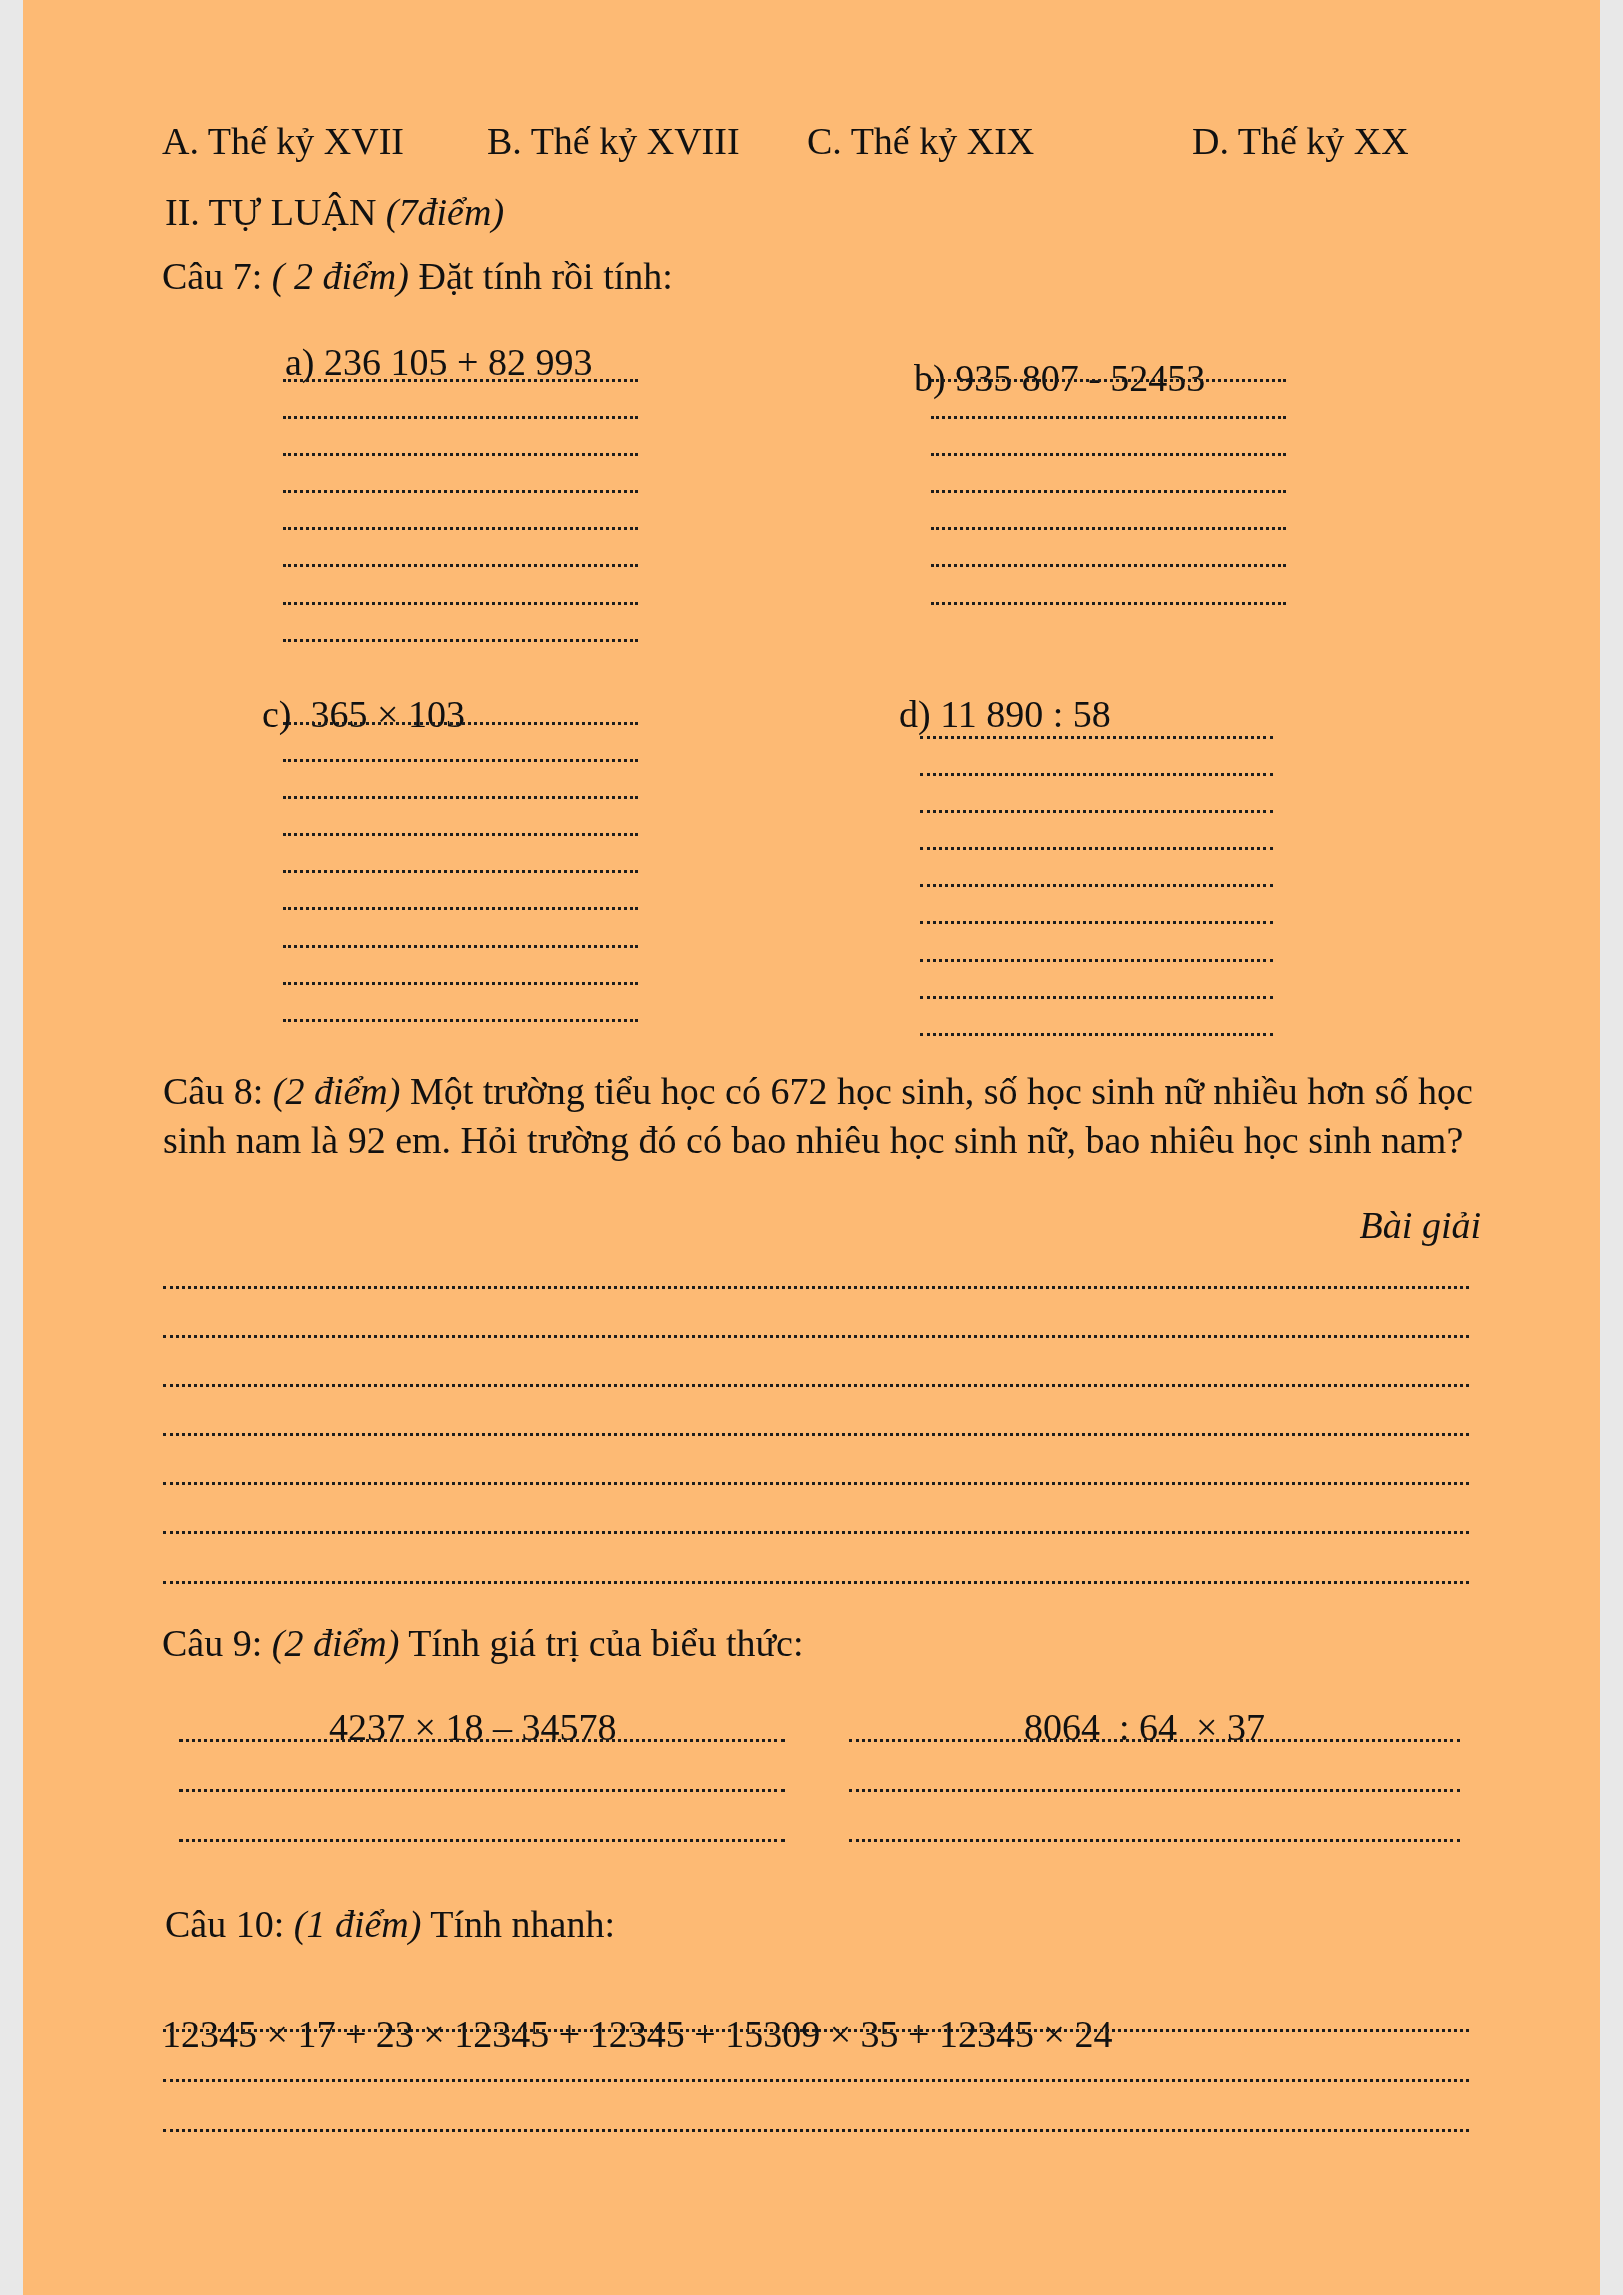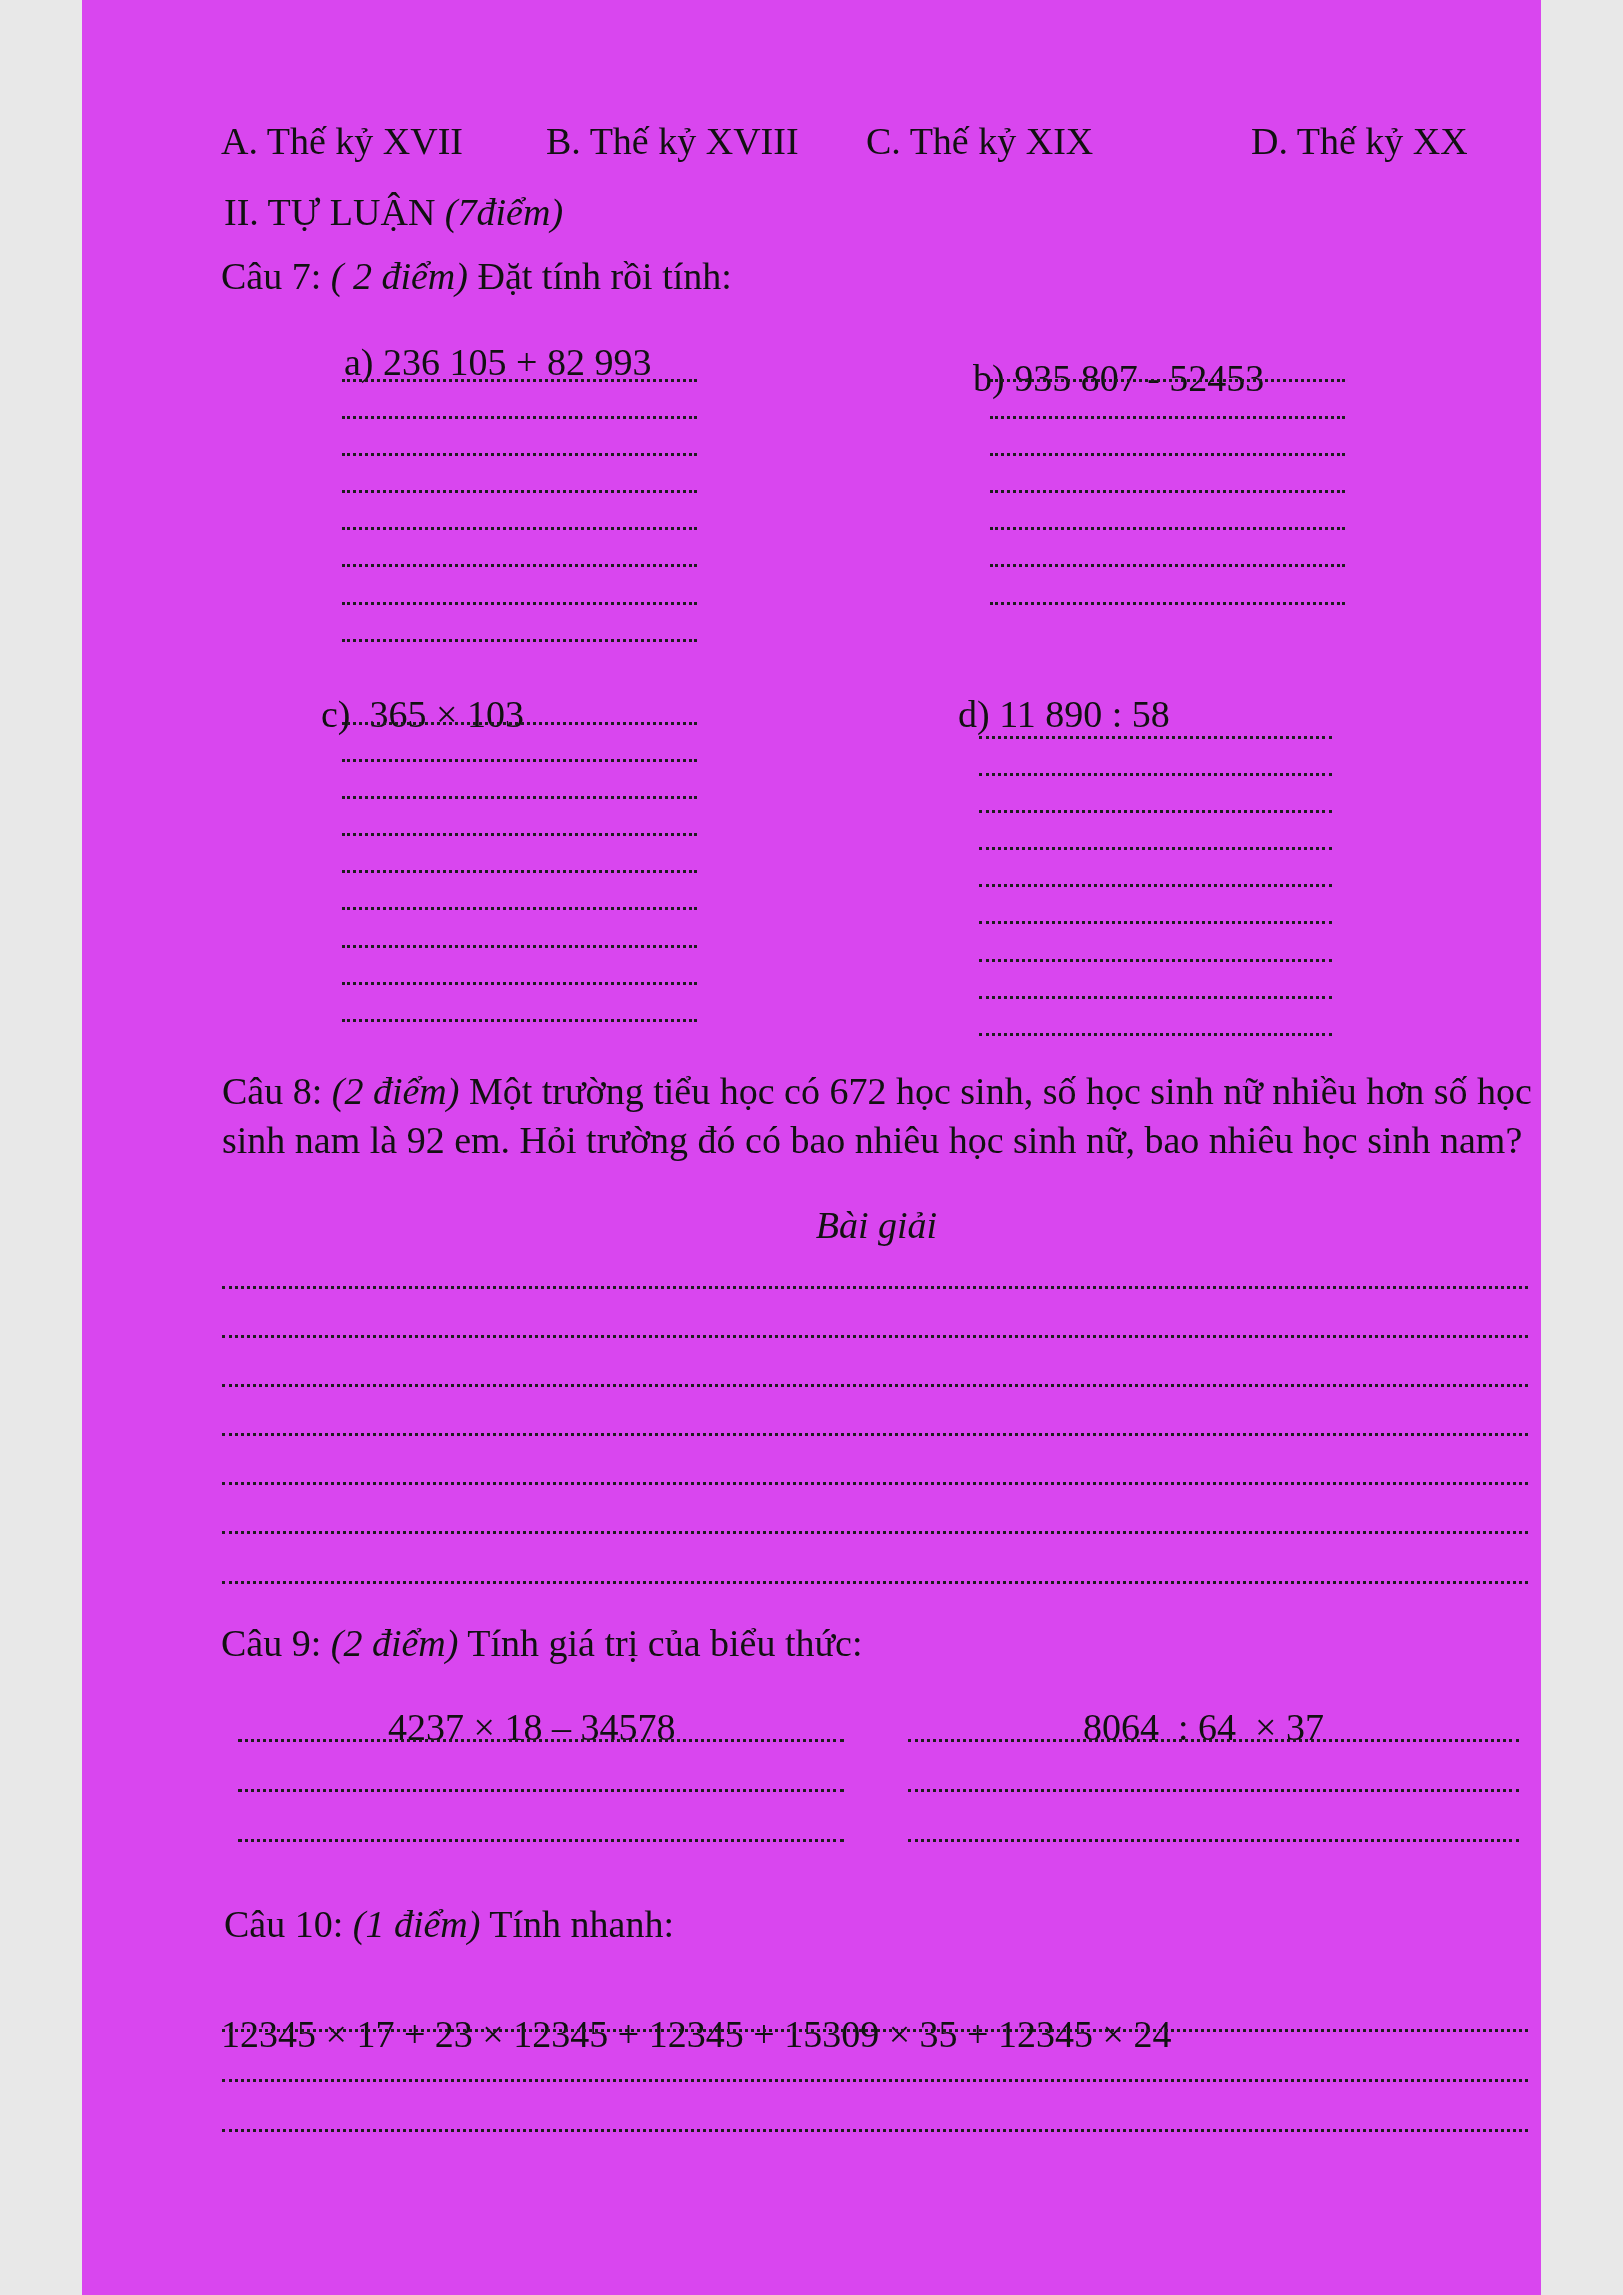--- a/index.html
+++ b/index.html
@@ -1,20 +1,20 @@
 <!DOCTYPE html>
 <html style="font-size:10.5px"><head>
 <meta charset="utf-8">
 <style>
   html,body{margin:0;padding:0;background:#e8e8e8;}
   .page{
     position:relative;
-    width:1459px;height:2295px;
+    width:1577px;height:2295px;
     margin:0 auto;
-    background:#d946ef;
+    background:#fdba74;
     font-family:"Liberation Serif","DejaVu Serif",serif;
     font-size:38px;
     color:#111;
     overflow:hidden;
   }
   .pos{position:absolute;line-height:38px;white-space:nowrap;}
   .para{position:absolute;line-height:49px;}
   .expr{white-space:pre;margin-top:41px;}
   .b{font-weight:normal;}
   i{font-style:italic;}
@@ -94,21 +94,21 @@
       <div class="dots"></div>
       <div class="dots"></div>
     </div>
 
   <div class="para" style="left:140px;top:1067px;width:1311px">
     <span class="b">Câu 8:</span>
     <i>(2 điểm)</i>
     <span>Một trường tiểu học có 672 học sinh, số học sinh nữ nhiều hơn số học sinh nam là 92 em. Hỏi trường đó có bao nhiêu học sinh nữ, bao nhiêu học sinh nam?</span>
   </div>
 
-  <div class="pos" style="left:140px;top:1206px;width:1309px;text-align:center">
+  <div class="pos" style="left:149px;top:1206px;width:1309px;text-align:right">
     <i>Bài giải</i>
   </div>
 
   <div class="line-group" style="left:140px;top:1286px;width:1306px;--sp:50px">
       <div class="dots"></div>
       <div class="dots"></div>
       <div class="dots"></div>
       <div class="dots"></div>
       <div class="dots"></div>
       <div class="dots"></div>

